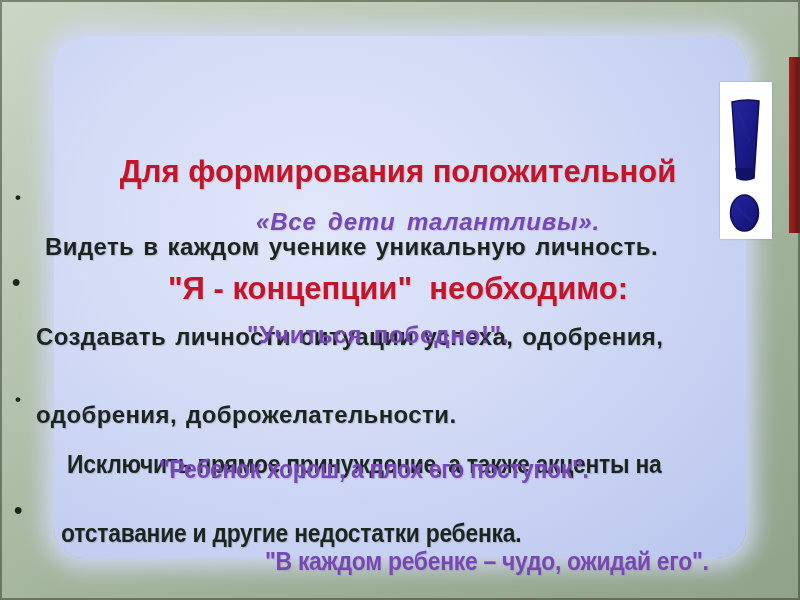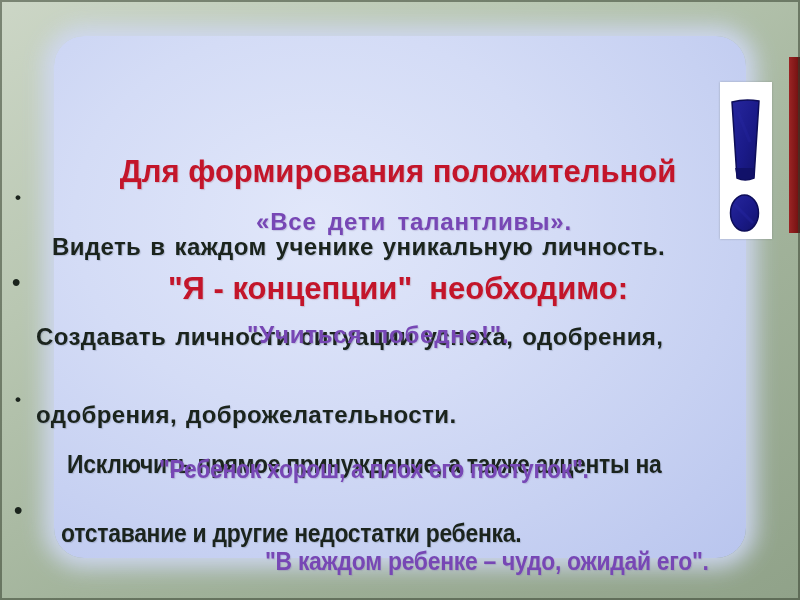--- a/index.html
+++ b/index.html
@@ -73,24 +73,24 @@
       </defs>
       <path d="M12 20 Q 25 16.5 39 19 L 34 96 Q 25 100 17 96 Z" fill="url(#navy)" stroke="#0d0d58" stroke-width="1.5"></path>
       <path d="M15 86 L 35 86 L 34 96 Q 25 100 17 96 Z" fill="#101065" opacity="0.85"></path>
       <ellipse cx="24.5" cy="131" rx="14" ry="18" fill="url(#navy)" stroke="#0d0d58" stroke-width="1.5"></ellipse>
       <path d="M14 122 L 33 141" stroke="#2a2aa8" stroke-width="3" opacity="0.35"></path>
       <path d="M18 30 L 30 60" stroke="#2a2aa8" stroke-width="3" opacity="0.25"></path>
     </svg>
   </div>
 
   <span class="marker m-small" style="left:15px;top:188px;">•</span>
-  <div class="txt sp1" style="left:52px;top:182px;">
+  <div class="txt sp1" style="left:45px;top:182px;">
     <div>Видеть в каждом ученике уникальную личность.</div>
   </div>
-  <div class="txt quote qsp" style="left:256px;top:209px;">«Все дети талантливы».</div>
+  <div class="txt quote qsp" style="left:256px;top:209px;font-style:italic;">«Все дети талантливы».</div>
 
   <span class="marker m-big" style="left:12px;top:268px;">•</span>
   <div class="txt sp1" style="left:36px;top:272px;">
     <div>Создавать личности ситуации успеха, одобрения,</div>
     <div>одобрения, доброжелательности.</div>
   </div>
   <div class="txt quote qsp" style="left:247px;top:322px;">"Учиться победно!".</div>
 
   <span class="marker m-small" style="left:15px;top:390px;">•</span>
   <div class="txt cond-block" style="left:32px;top:384px;">

